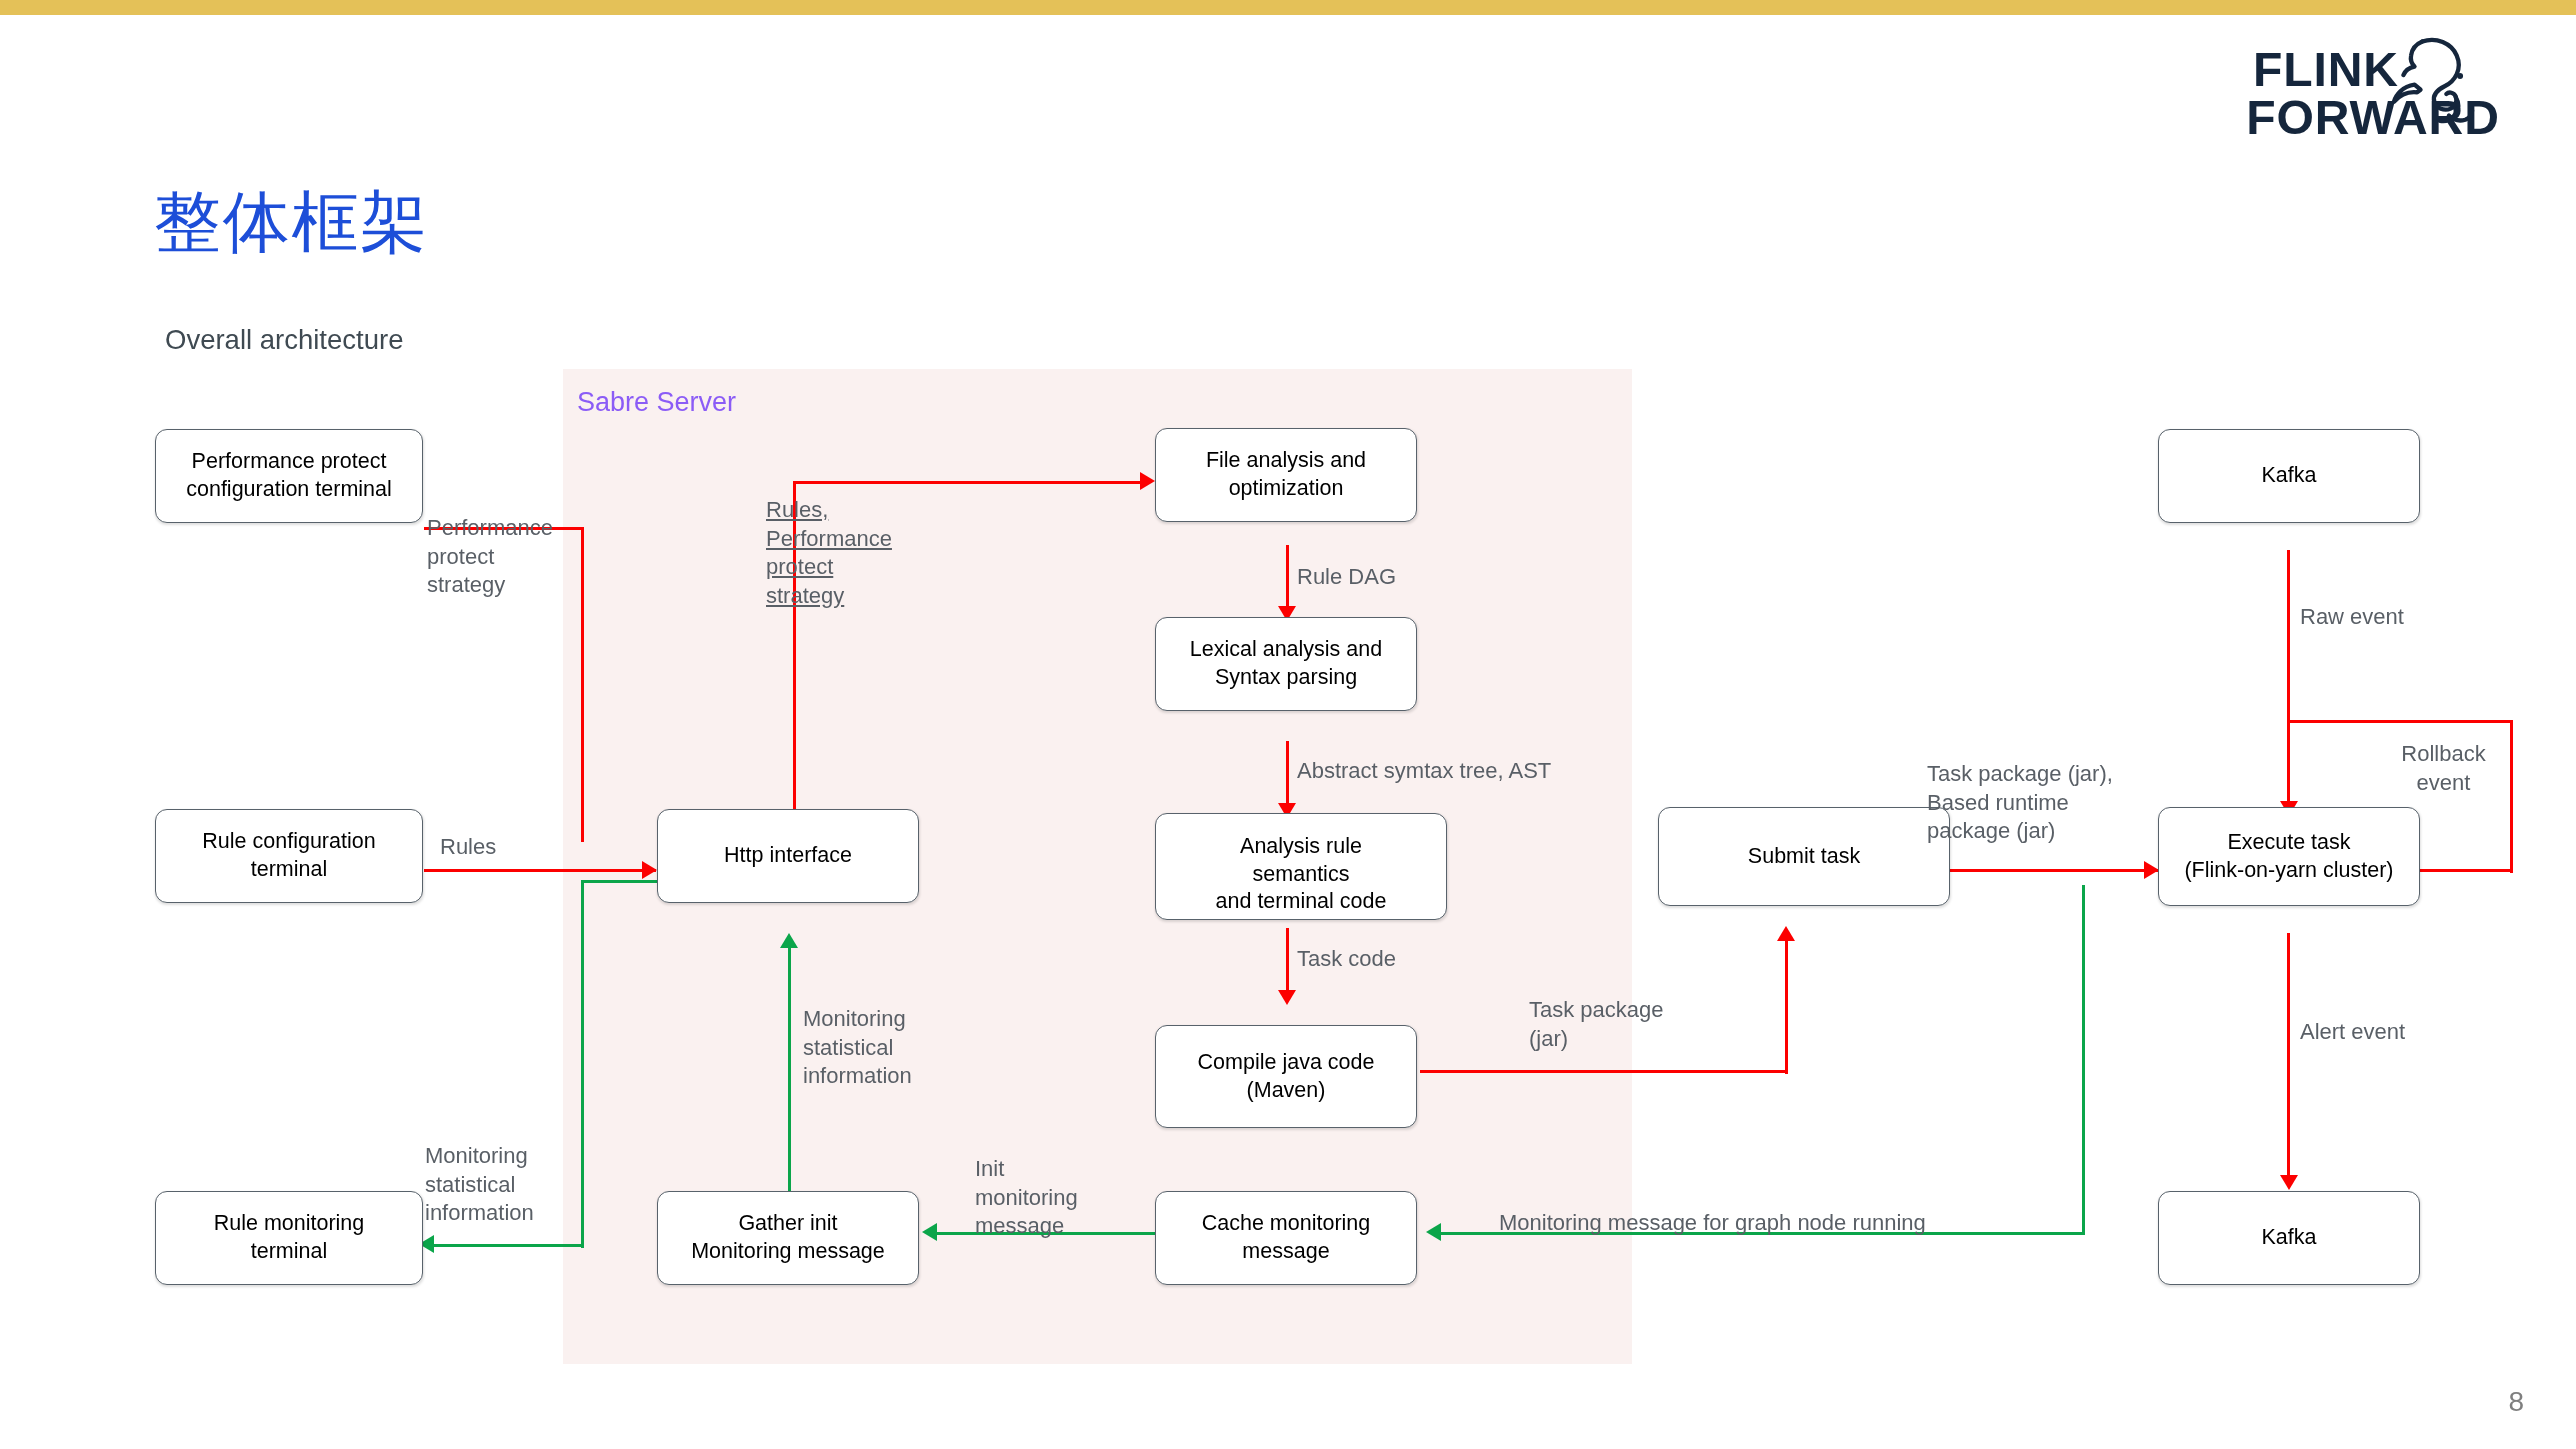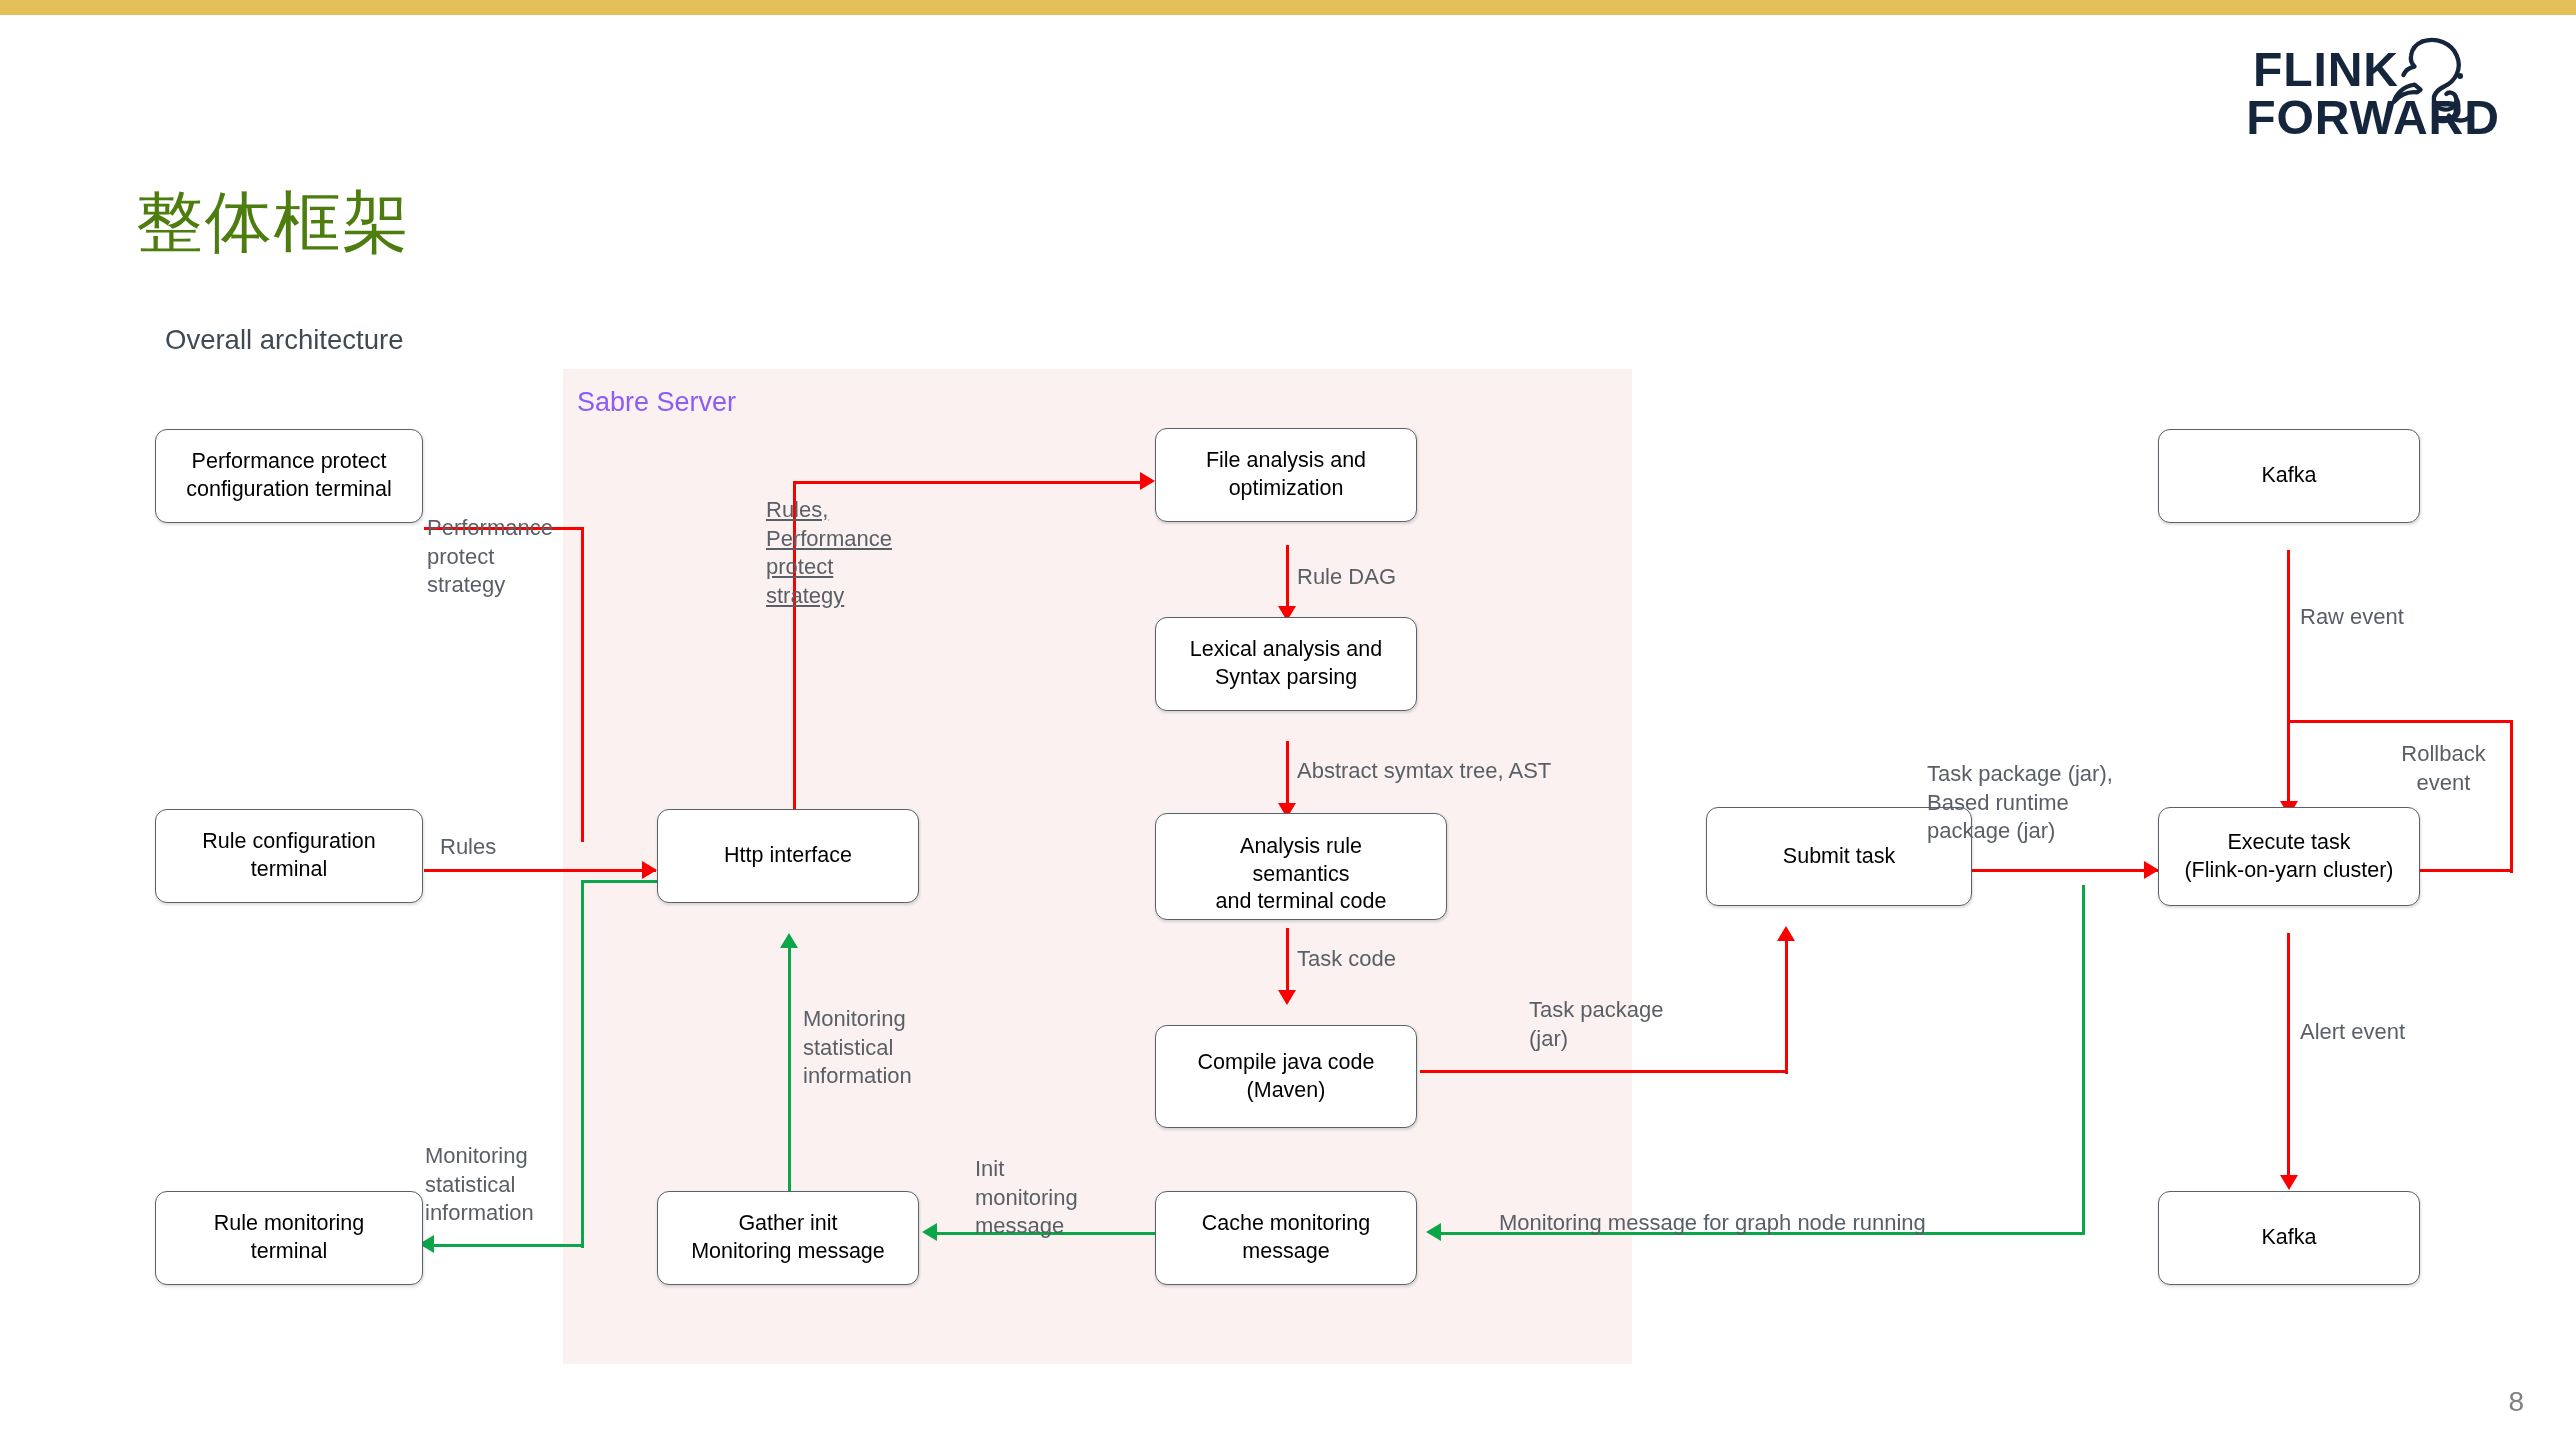--- a/index.html
+++ b/index.html
@@ -7,22 +7,22 @@
     width:2576px;height:1449px;position:relative;overflow:hidden;
     font-family:"Liberation Sans", sans-serif;
   }
   #topbar{
     position:absolute;left:0;top:0;width:2576px;height:14.6px;background:#e4c158;
   }
   #logo{
     position:absolute; right:29px; top:33px; width:301px; height:116px;
   }
   #title-cn{
-    position:absolute; left:136px; top:177px;
-    font-size:67px; font-weight:400; color:#4d7c0f; letter-spacing:1.7px;
+    position:absolute; left:154px; top:177px;
+    font-size:67px; font-weight:400; color:#1d4ed8; letter-spacing:1.7px;
     white-space:nowrap;
     text-align:center;
   }
   #title-en{
     position:absolute; left:165px; top:324px;
     font-size:27.5px; color:#3f4a52; white-space:nowrap;
   }
   #page-number{
     position:absolute; right:52px; bottom:31px;
     font-size:28px; color:#7f7f7f;
@@ -213,21 +213,21 @@
   </div>
 </div>
 
 <div class="node" style="left:1155px;top:1191px;width:262px;height:94px;">
   <div>
     <span>Cache monitoring</span>
     <span>message</span>
   </div>
 </div>
 
-<div class="node" style="left:1658px;top:807px;width:266px;height:99px;margin-left:48px;">
+<div class="node" style="left:1658px;top:807px;width:292px;height:99px;">
   <div>
     <span>Submit task</span>
   </div>
 </div>
 
 <div class="node" style="left:2158px;top:429px;width:262px;height:94px;">
   <div>
     <span>Kafka</span>
   </div>
 </div>

